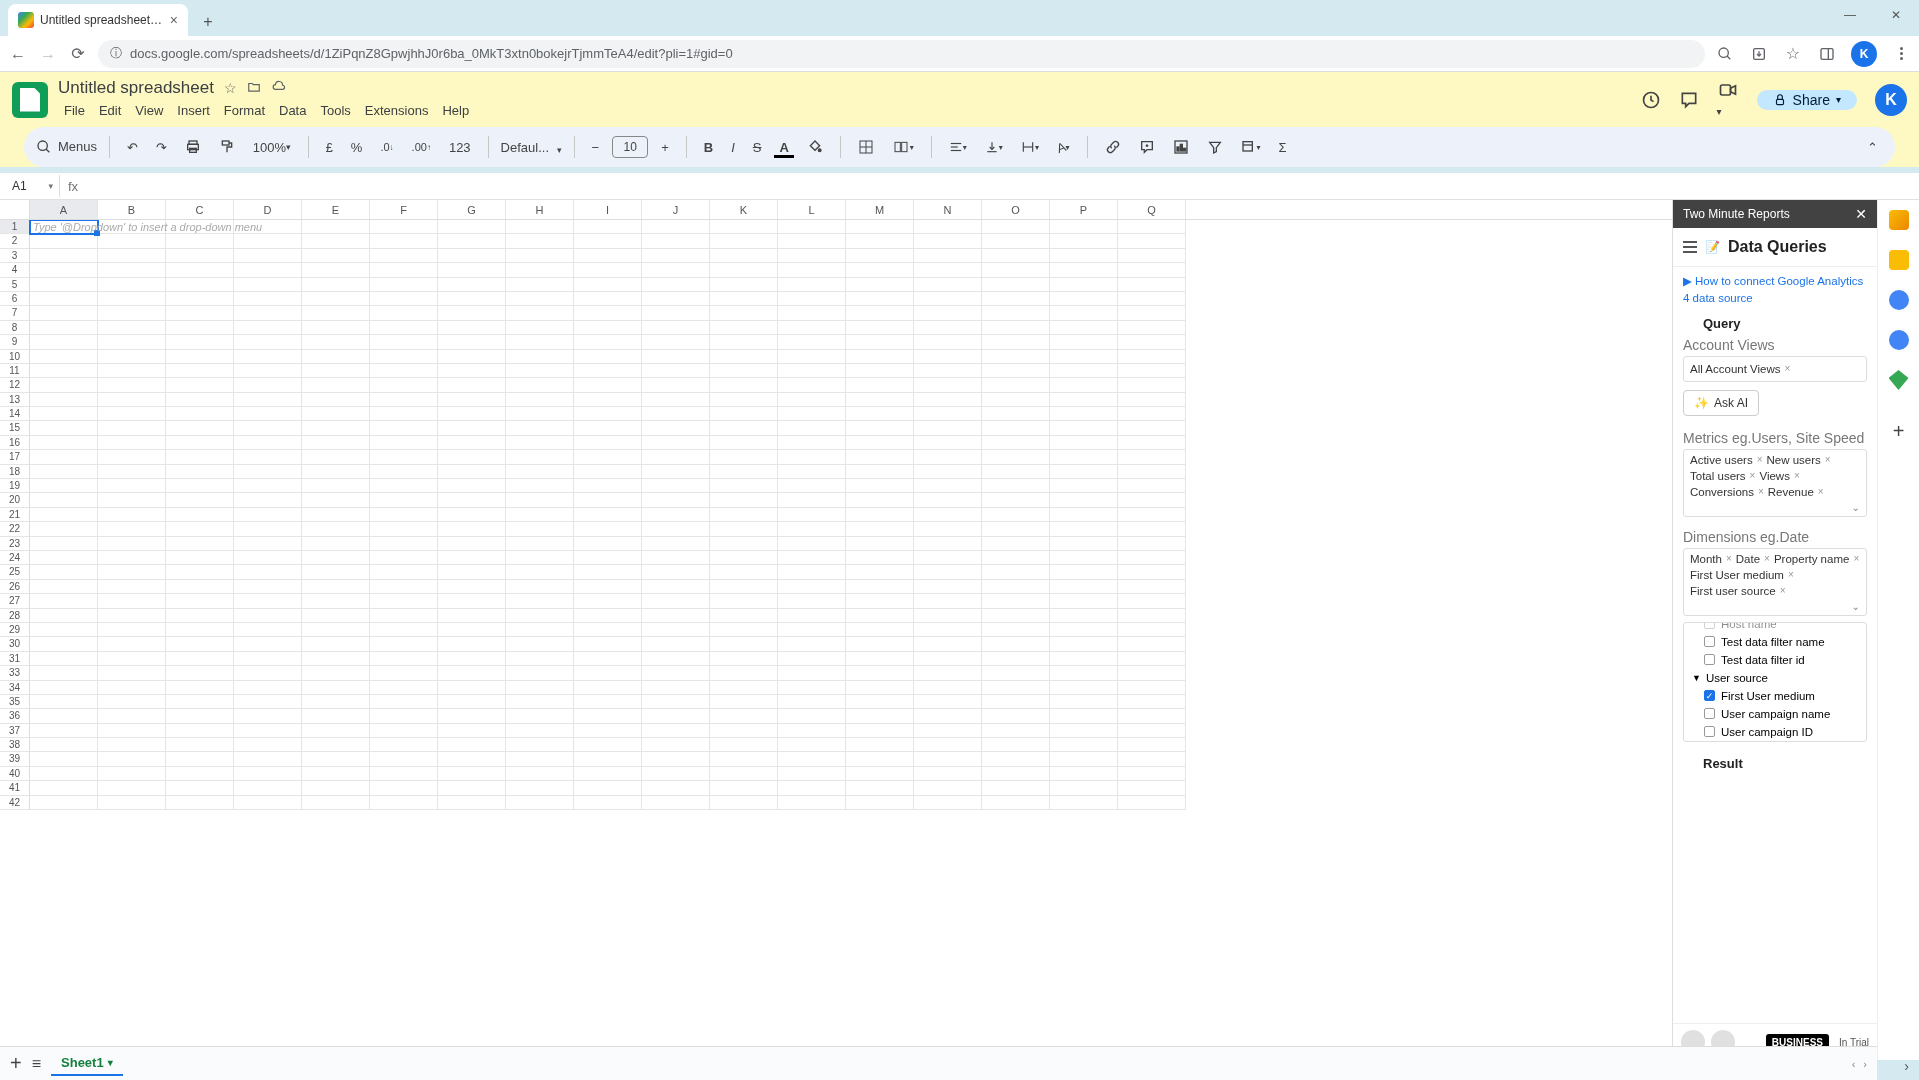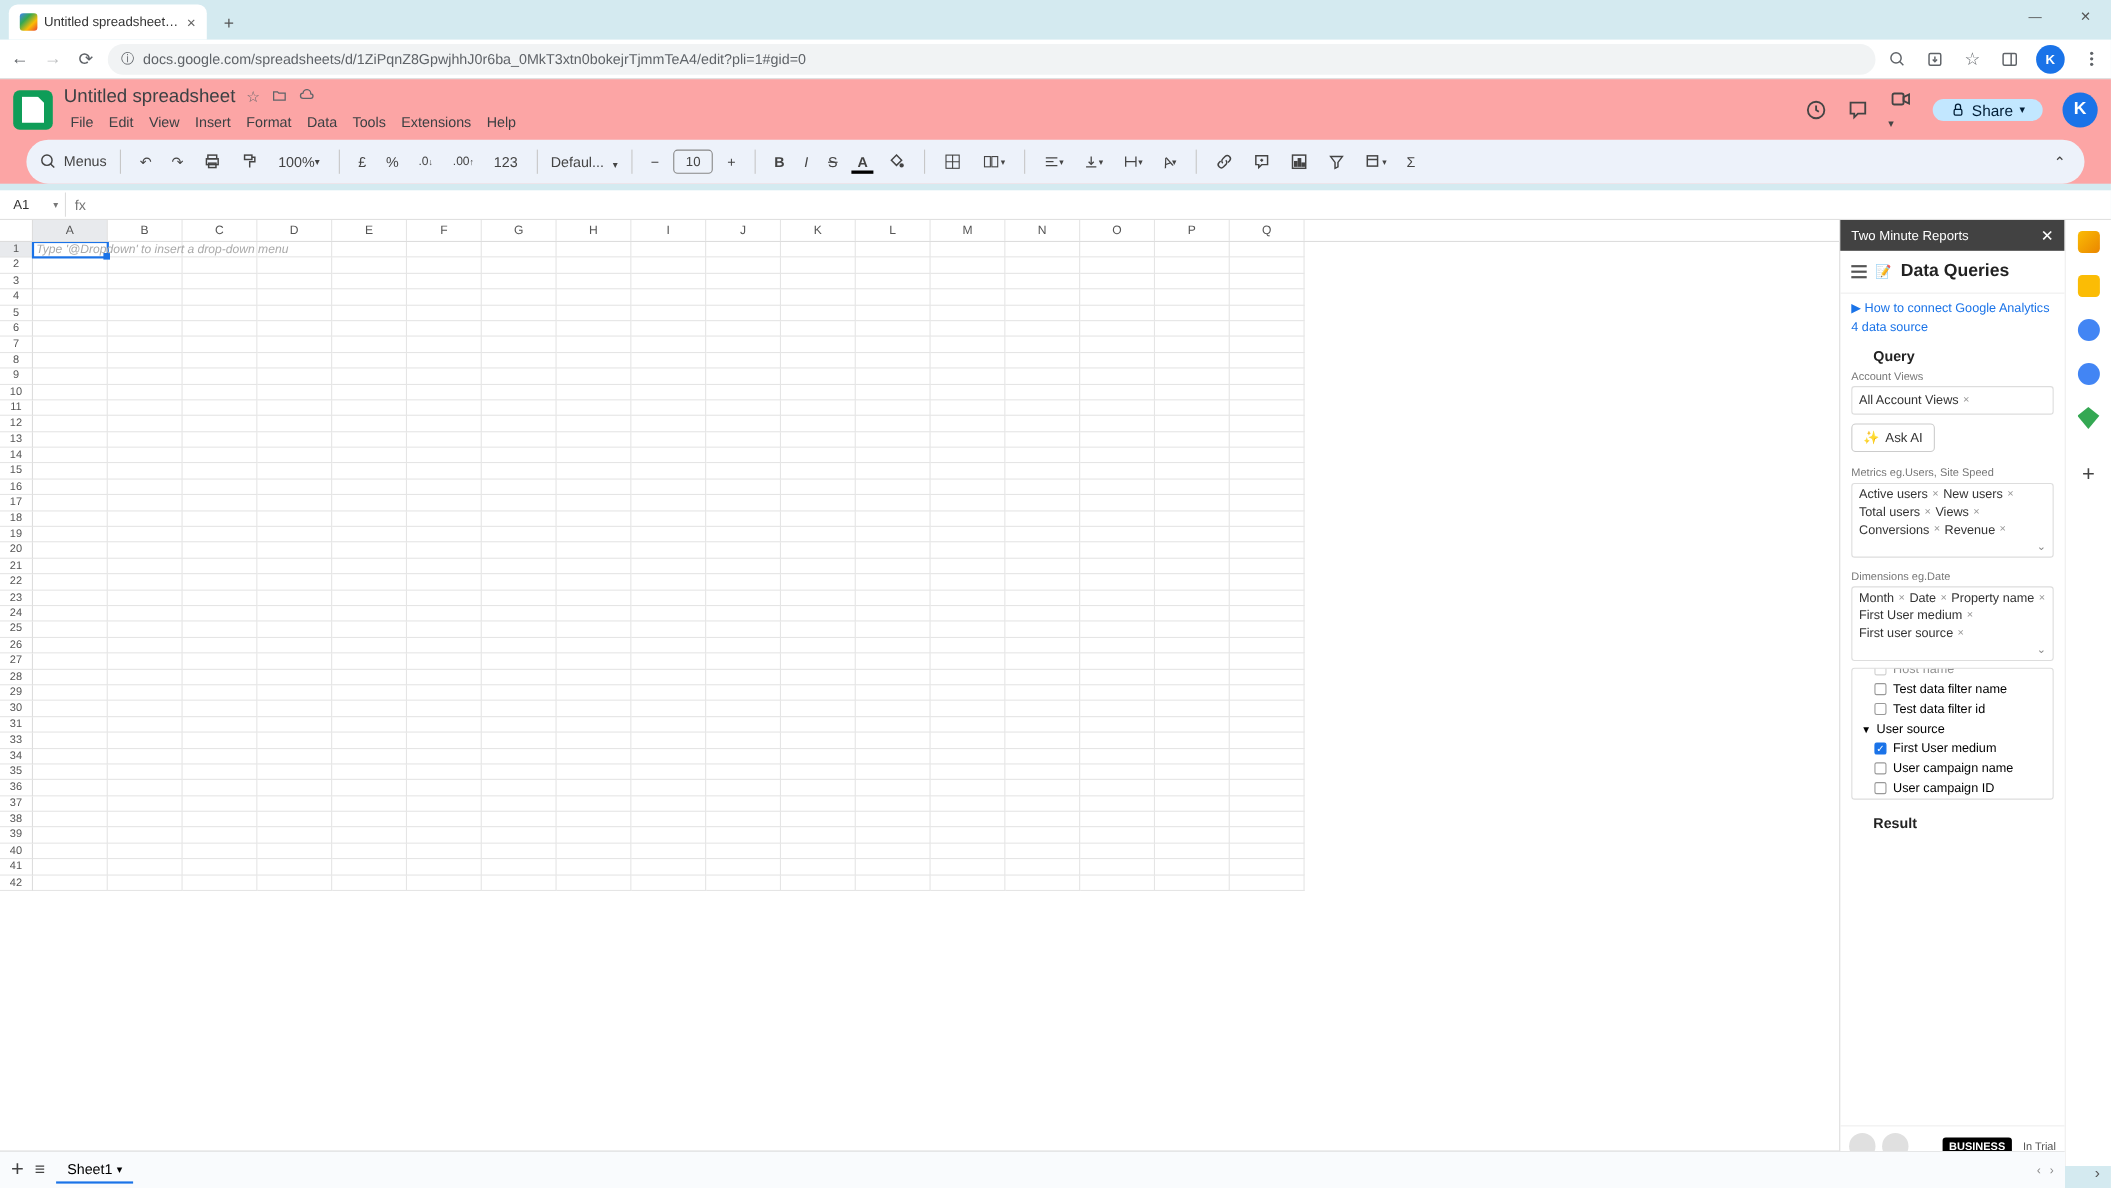--- a/index.html
+++ b/index.html
@@ -17,21 +17,21 @@
 
 .address-bar-row { background: #fff; height: 36px; display: flex; align-items: center; padding: 0 8px; gap: 10px; border-bottom: 1px solid #ddd; }
 .nav-icon { width: 20px; height: 20px; display: flex; align-items: center; justify-content: center; color: #5f6368; font-size: 16px; }
 .address-bar { flex: 1; background: #f1f3f4; border-radius: 16px; height: 28px; display: flex; align-items: center; padding: 0 12px; font-size: 13px; color: #5f6368; gap: 8px; }
 .addr-actions { display: flex; gap: 14px; align-items: center; }
 .avatar-circle { width: 26px; height: 26px; border-radius: 50%; background: #1a73e8; color: #fff; display: flex; align-items: center; justify-content: center; font-size: 12px; font-weight: 600; }
 .dots-vertical { display: flex; flex-direction: column; gap: 2px; }
 .dots-vertical span { width: 3px; height: 3px; background: #5f6368; border-radius: 50%; }
 
 
-.sheets-header { background: #fca5a5; padding: 6px 12px 0 12px; }
+.sheets-header { background: #fef9c3; padding: 6px 12px 0 12px; }
 .header-top { display: flex; align-items: center; gap: 10px; }
 .sheets-logo { width: 36px; height: 36px; background: #0f9d58; border-radius: 6px; display: flex; align-items: center; justify-content: center; }
 .sheets-logo::after { content: ""; width: 20px; height: 24px; background: #fff; clip-path: polygon(0 0, 70% 0, 100% 25%, 100% 100%, 0 100%); }
 .title-area { flex: 1; }
 .doc-title { font-size: 17px; color: #3c4043; }
 .title-row { display: flex; align-items: center; gap: 10px; }
 .title-icons { display: flex; gap: 10px; color: #5f6368; font-size: 14px; }
 .menu-bar { display: flex; gap: 2px; font-size: 13px; color: #3c4043; margin-top: 2px; }
 .menu-bar span { padding: 3px 6px; border-radius: 4px; }
 .header-actions { display: flex; align-items: center; gap: 18px; }
@@ -76,21 +76,21 @@
 .sidebar { width: 205px; background: #fff; border-left: 1px solid #ddd; display: flex; flex-direction: column; font-size: 12px; }
 .sidebar-header { background: #424242; color: #fff; height: 28px; display: flex; align-items: center; justify-content: space-between; padding: 0 10px; font-size: 12px; }
 .sidebar-close { color: #fff; font-size: 14px; }
 .sidebar-title-row { display: flex; align-items: center; gap: 8px; padding: 10px; border-bottom: 1px solid #eee; }
 .hamburger { display: flex; flex-direction: column; gap: 3px; }
 .hamburger span { width: 14px; height: 2px; background: #555; }
 .sidebar-title { font-size: 16px; font-weight: bold; color: #222; }
 .sb-body { flex: 1; overflow-y: auto; padding: 6px 10px; }
 .sb-link { color: #1a73e8; font-size: 11.5px; line-height: 1.5; margin-bottom: 8px; }
 .sb-section-title { font-weight: bold; font-size: 13px; color: #222; margin: 8px 0 6px 20px; }
-.sb-label { color: #777; font-size: 10px; margin: 6px 0 3px; }
+.sb-label { color: #777; font-size: 14px; margin: 6px 0 3px; }
 .sb-field { border: 1px solid #ddd; border-radius: 3px; padding: 4px 6px; font-size: 11px; min-height: 26px; display: flex; flex-wrap: wrap; gap: 4px; align-items: center; }
 .sb-tag { font-size: 11.5px; color: #333; display: inline-flex; align-items: center; gap: 2px; }
 .sb-tag-x { color: #999; font-size: 10px; margin-left: 2px; }
 .ask-ai { border: 1px solid #ccc; border-radius: 4px; padding: 5px 10px; display: inline-flex; gap: 5px; align-items: center; margin: 8px 0; font-size: 12px; color: #333; }
 .sb-dropdown { border: 1px solid #ddd; border-radius: 3px; margin-top: 6px; max-height: 145px; overflow-y: auto; font-size: 11.5px; position: relative; }
 .sb-dropdown::-webkit-scrollbar { width: 6px; }
 .sb-dropdown::-webkit-scrollbar-thumb { background: #ccc; border-radius: 3px; }
 .dd-item { display: flex; align-items: center; gap: 6px; padding: 3px 8px 3px 20px; }
 .dd-group { display: flex; align-items: center; gap: 5px; padding: 3px 8px; font-weight: normal; }
 .dd-caret { font-size: 9px; }
@@ -101,21 +101,21 @@
 .badge-biz { background: #000; color: #fff; font-size: 10px; padding: 3px 6px; border-radius: 3px; margin-left: auto; font-weight: bold; }
 .trial { font-size: 10px; color: #555; margin-left: 4px; }
 
 
 .icon-rail { width: 42px; background: #fff; border-left: 1px solid #eee; display: flex; flex-direction: column; align-items: center; padding-top: 10px; gap: 20px; }
 .rail-icon { width: 20px; height: 20px; border-radius: 4px; }
 .rail-plus { font-size: 20px; color: #444; margin-top: 10px; }
 
 
 .sheet-tabs { position: fixed; bottom: 0; left: 0; right: 42px; height: 34px; background: #f9fbfd; border-top: 1px solid #ddd; display: flex; align-items: center; padding: 0 10px; gap: 10px; font-size: 13px; }
-.sheet-tab { padding: 4px 10px; color: #000000; font-weight: 400; border-bottom: 2px solid #1a73e8; display: flex; align-items: center; gap: 4px; }
+.sheet-tab { padding: 4px 10px; color: #15803d; font-weight: 700; border-bottom: 2px solid #1a73e8; display: flex; align-items: center; gap: 4px; }
 .sheet-bottom-expand { position: fixed; bottom: 6px; right: 10px; color: #555; font-size: 14px; }
 
 svg { display: block; }
 </style>
 </head>
 <body>
 
 <div class="browser-tabs">
   <div class="tab">
     <span class="tab-favicon"></span>

